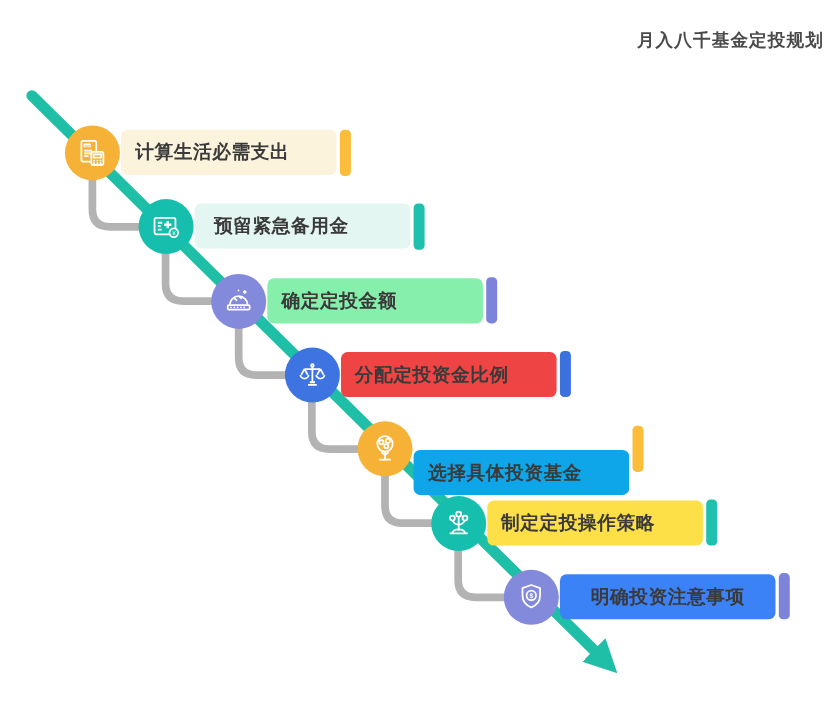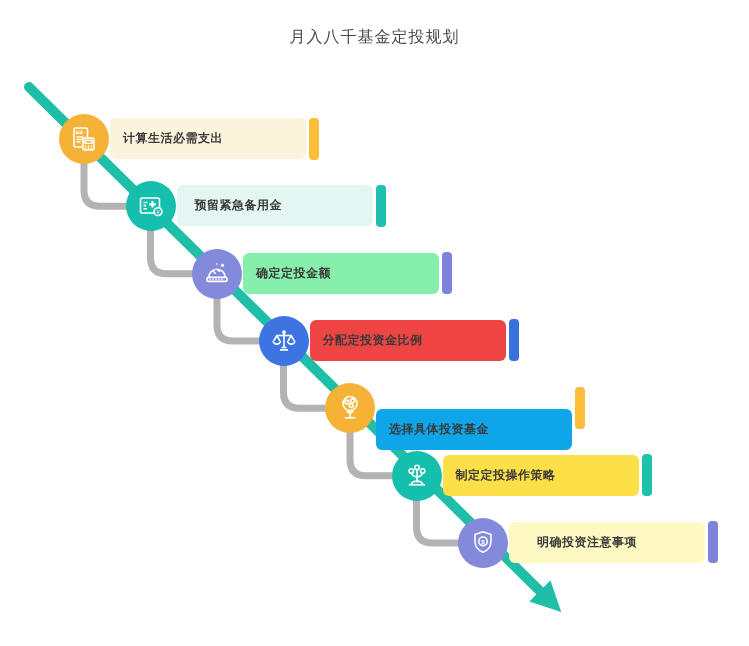--- a/index.html
+++ b/index.html
@@ -3,35 +3,35 @@
 <meta charset="utf-8">
 <style>
   html,body{margin:0;padding:0;background:#fff;}
   .stage{
     position:relative;width:749px;height:646px;background:#ffffff;
     font-family:"Liberation Sans","DejaVu Sans",sans-serif;
     overflow:hidden;
   }
   .diagram-title{
     position:absolute;top:27px;left:0;width:100%;
-    text-align:center;font-size:16px;font-weight:normal;
+    text-align:right;font-size:16px;font-weight:bold;
     color:#4a4a4a;letter-spacing:1px;
   }
   #flow-lines{position:absolute;left:0;top:0;width:749px;height:646px;}
   .step-circle{
     position:absolute;width:50px;height:50px;border-radius:50%;
     display:flex;align-items:center;justify-content:center;
   }
   .step-circle svg{display:block;}
   .step-card{
     position:absolute;width:196px;height:41px;border-radius:6px;
     display:flex;align-items:center;box-sizing:border-box;padding-left:13px;
   }
   .step-label{
-    font-size:12px;font-weight:bold;color:#3a3a3a;letter-spacing:0.5px;
+    font-size:17px;font-weight:bold;color:#3a3a3a;letter-spacing:0.5px;
     white-space:nowrap;
   }
   .step-accent-bar{
     position:absolute;width:10px;height:42px;border-radius:4px;
   }
 </style>
 </head>
 <body>
 
 <div class="stage">
@@ -131,21 +131,21 @@
         <svg width="32" height="32" viewBox="0 0 32 32" fill="none" stroke="#ffffff" stroke-width="1.6" stroke-linejoin="round">
    <circle cx="10.3" cy="11" r="2.2"></circle>
    <circle cx="16" cy="7.4" r="2.2"></circle>
    <circle cx="21.7" cy="11" r="2.2"></circle>
    <path d="M16 22.6 V9.7"></path>
    <path d="M16 17 c-3.2 -0.4 -4.9 -2.2 -5.4 -3.8 M16 17 c3.2 -0.4 4.9 -2.2 5.4 -3.8"></path>
    <path d="M10 24.6 a6.2 4.6 0 0 1 12 0"></path>
    <path d="M7.8 24.8 h16.4"></path>
         </svg>
       </div>
-      <div class="step-card" style="left: 509px; top: 521.98px; background: #fef9c3; padding-left: 28px;">
+      <div class="step-card" style="left: 509px; top: 521.98px; background: #3b82f6; padding-left: 28px;">
         <span class="step-label">明确投资注意事项</span>
       </div>
       <div class="step-accent-bar" style="left: 708px; top: 521.48px; background: rgb(124, 131, 217);"></div>
       <div class="step-circle" style="left: 458px; top: 517.98px; background: rgb(131, 137, 219);">
         <svg width="32" height="32" viewBox="0 0 32 32" fill="none" stroke="#ffffff" stroke-width="1.6" stroke-linejoin="round">
    <path d="M16 4.8 L24 7.6 V14.2 C24 19.5 20.7 23.4 16 25.2 C11.3 23.4 8 19.5 8 14.2 V7.6 Z"></path>
    <circle cx="16" cy="14.3" r="4.3"></circle>
    <text x="16" y="16.7" text-anchor="middle" font-size="6.2" font-weight="bold" fill="#fff" stroke="none">$</text>
         </svg>
       </div>

